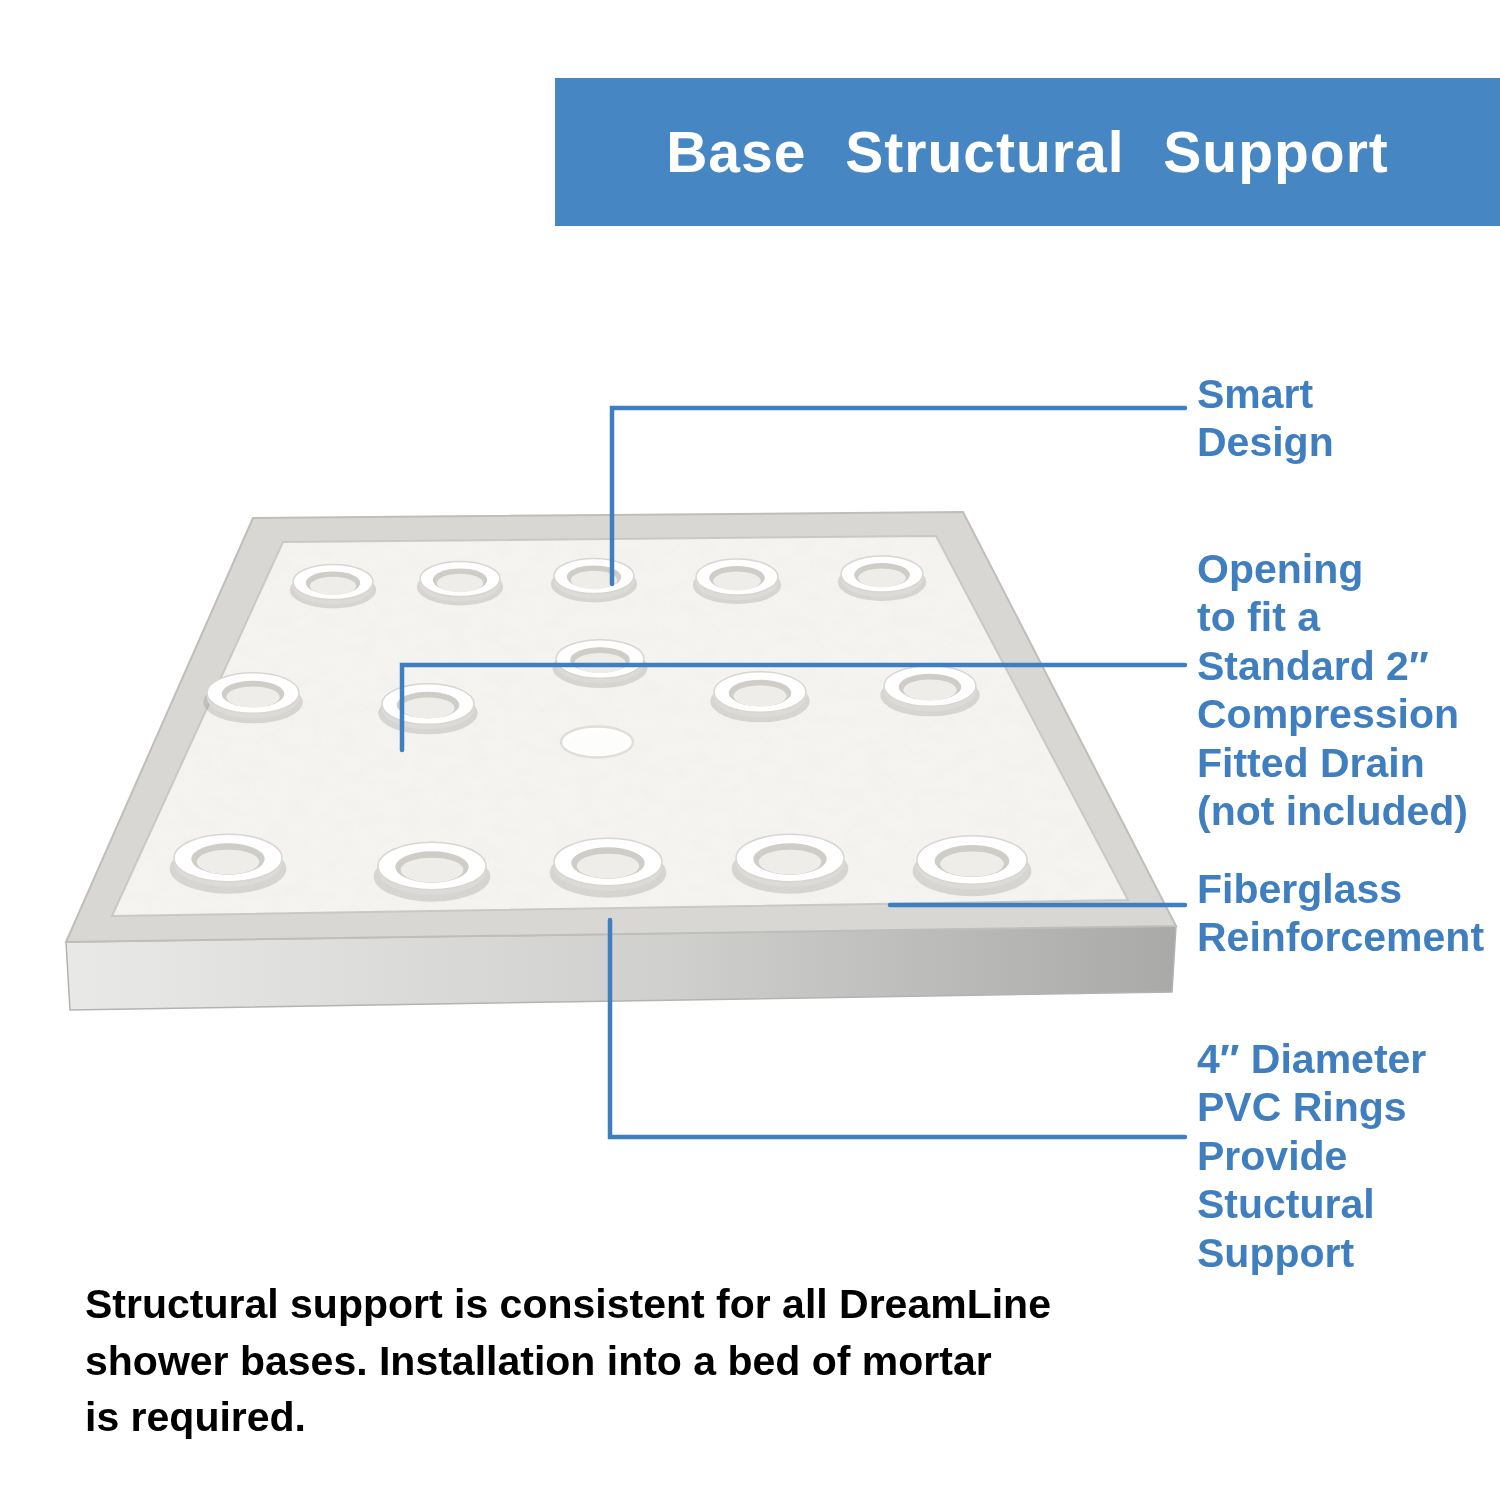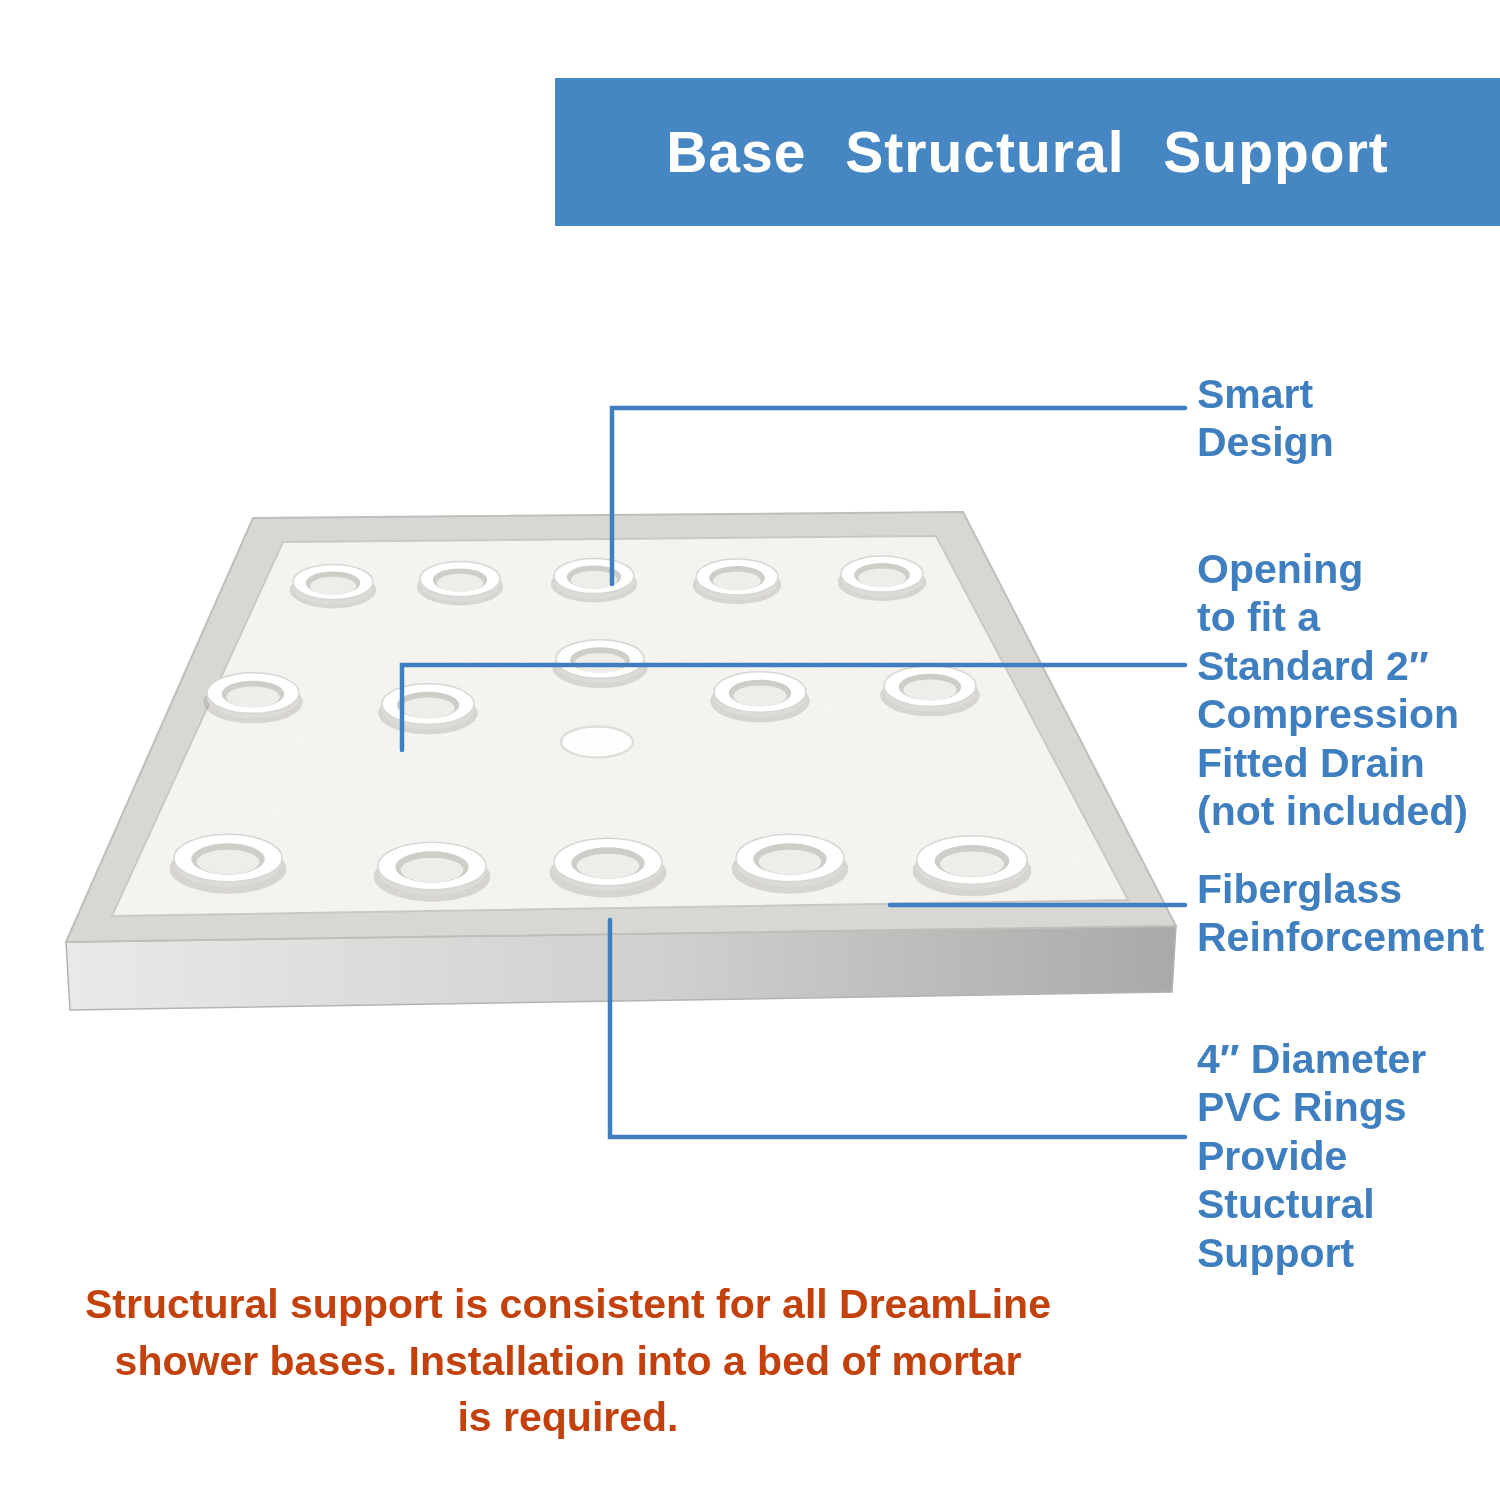--- a/index.html
+++ b/index.html
@@ -17,22 +17,22 @@
   .scene{position:absolute;left:0;top:0;}
   .callout{
     position:absolute;color:#3F7FBF;font-weight:bold;font-size:41px;
     line-height:1.18;white-space:pre-line;width:320px;
   }
   #cl-smart{left:1197px;top:370px;}
   #cl-drain{left:1197px;top:545px;}
   #cl-fiber{left:1197px;top:865px;}
   #cl-pvc{left:1197px;top:1035px;}
   .footer{
-    position:absolute;left:85px;top:1276px;color:#c2410c;font-weight:bold;
-    font-size:41px;line-height:1.38;white-space:pre-line;text-align:center;
+    position:absolute;left:85px;top:1276px;color:#000000;font-weight:bold;
+    font-size:41px;line-height:1.38;white-space:pre-line;
   }
 </style>
 </head>
 <body>
 
 <div class="page">
 
   <div class="banner">
     <h1 class="title">Base Structural Support</h1>
   </div>

